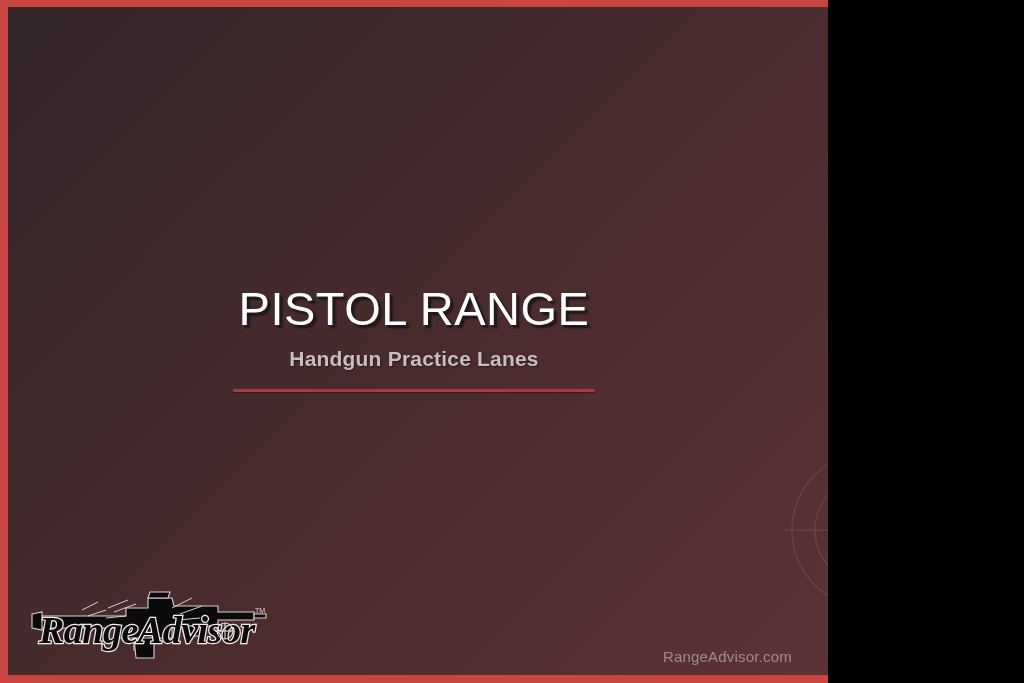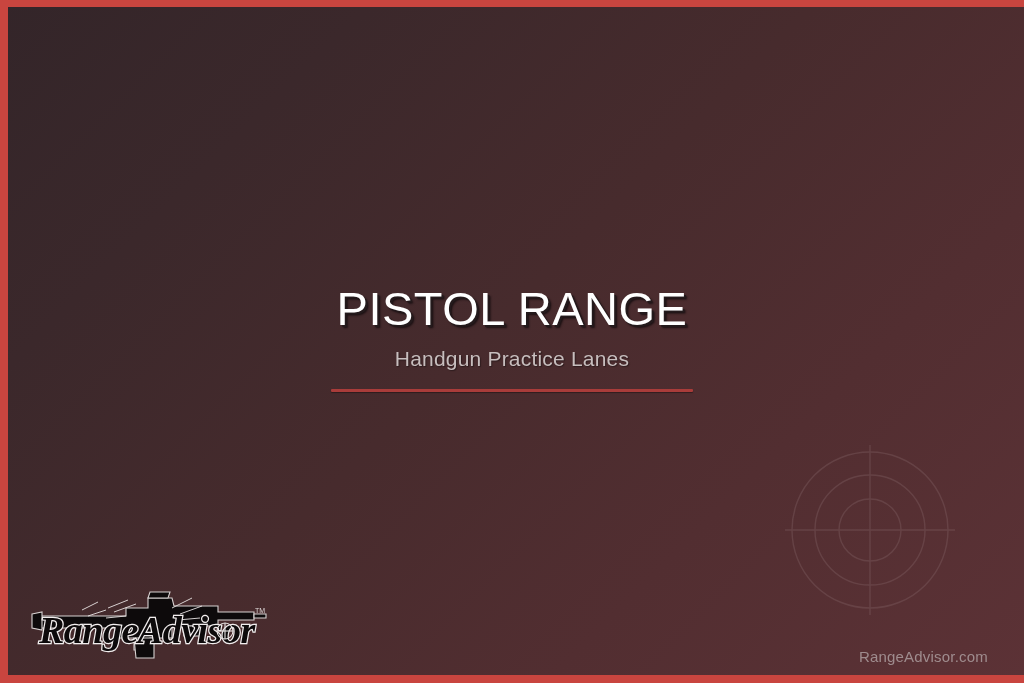--- a/index.html
+++ b/index.html
@@ -6,21 +6,21 @@
   html, body {
     width:1024px; height:683px;
     background:#000;
     font-family:"Liberation Sans", sans-serif;
     overflow:hidden;
   }
 
   
   .slide{
     position:relative;
-    width:1024px; height:683px;
+    width:828px; height:683px;
     background:
       linear-gradient(135deg,
         #332529 0%,
         #3b282b 22%,
         #472b2d 48%,
         #522e31 72%,
         #5c3236 100%);
     overflow:hidden;
   }
 
@@ -65,21 +65,21 @@
     color:#ffffff;
     line-height:1.05;
     text-shadow:
        2px 2px 0 #241a1c,
        3px 3px 2px rgba(20,12,14,.85);
     white-space:nowrap;
   }
   .slide-subtitle{
     margin-top:13px;
     font-size:21px;
-    font-weight:400;
+    font-weight:700;
     color:#c7bebe;
     letter-spacing:.2px;
     line-height:1.2;
     text-shadow:1px 1px 1px rgba(25,16,18,.55);
     white-space:nowrap;
   }
   .accent-rule{
     width:362px;
     height:3px;
     margin:17px auto 0 auto;

